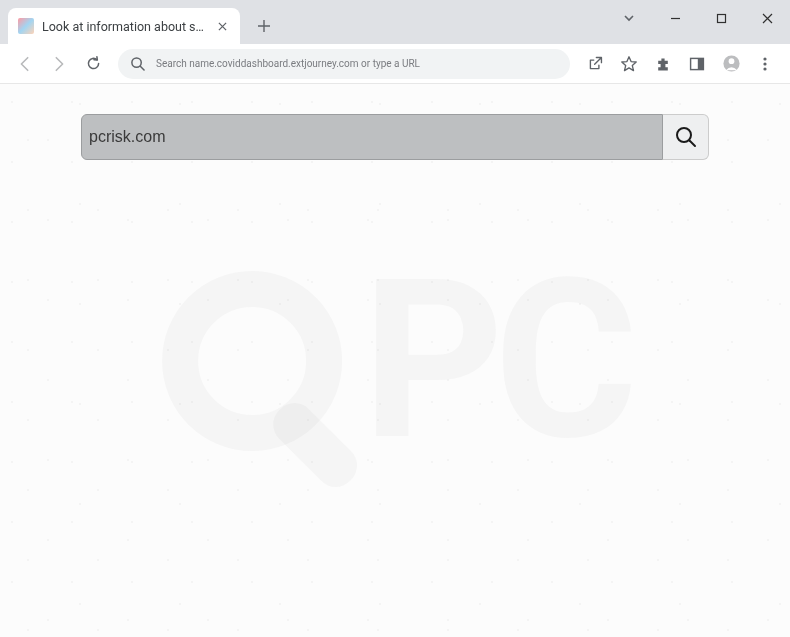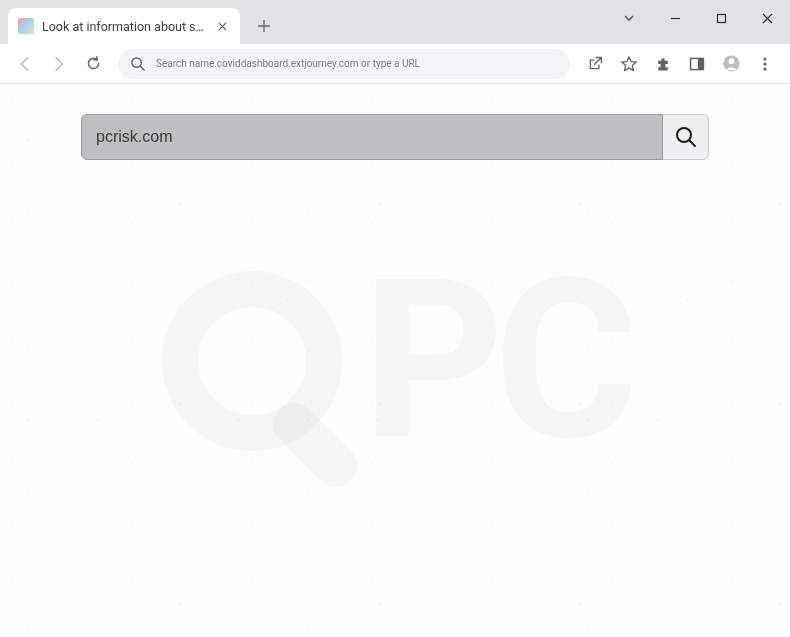--- a/index.html
+++ b/index.html
@@ -202,21 +202,21 @@
       margin: 30px auto 0;
       width: 628px;
       display: flex;
     }
     .search-field {
       flex: 1;
       height: 46px;
       background: #bdbfc1;
       border: 1px solid #9b9d9f;
       border-radius: 6px 0 0 6px;
-      padding: 0 14px;
+      padding: 0 7px;
       font-size: 16px;
       color: #3a3a3a;
       outline: none;
     }
     .search-go {
       width: 46px;
       height: 46px;
       background: #eeeff0;
       border: 1px solid #ccc;
       border-left: none;

